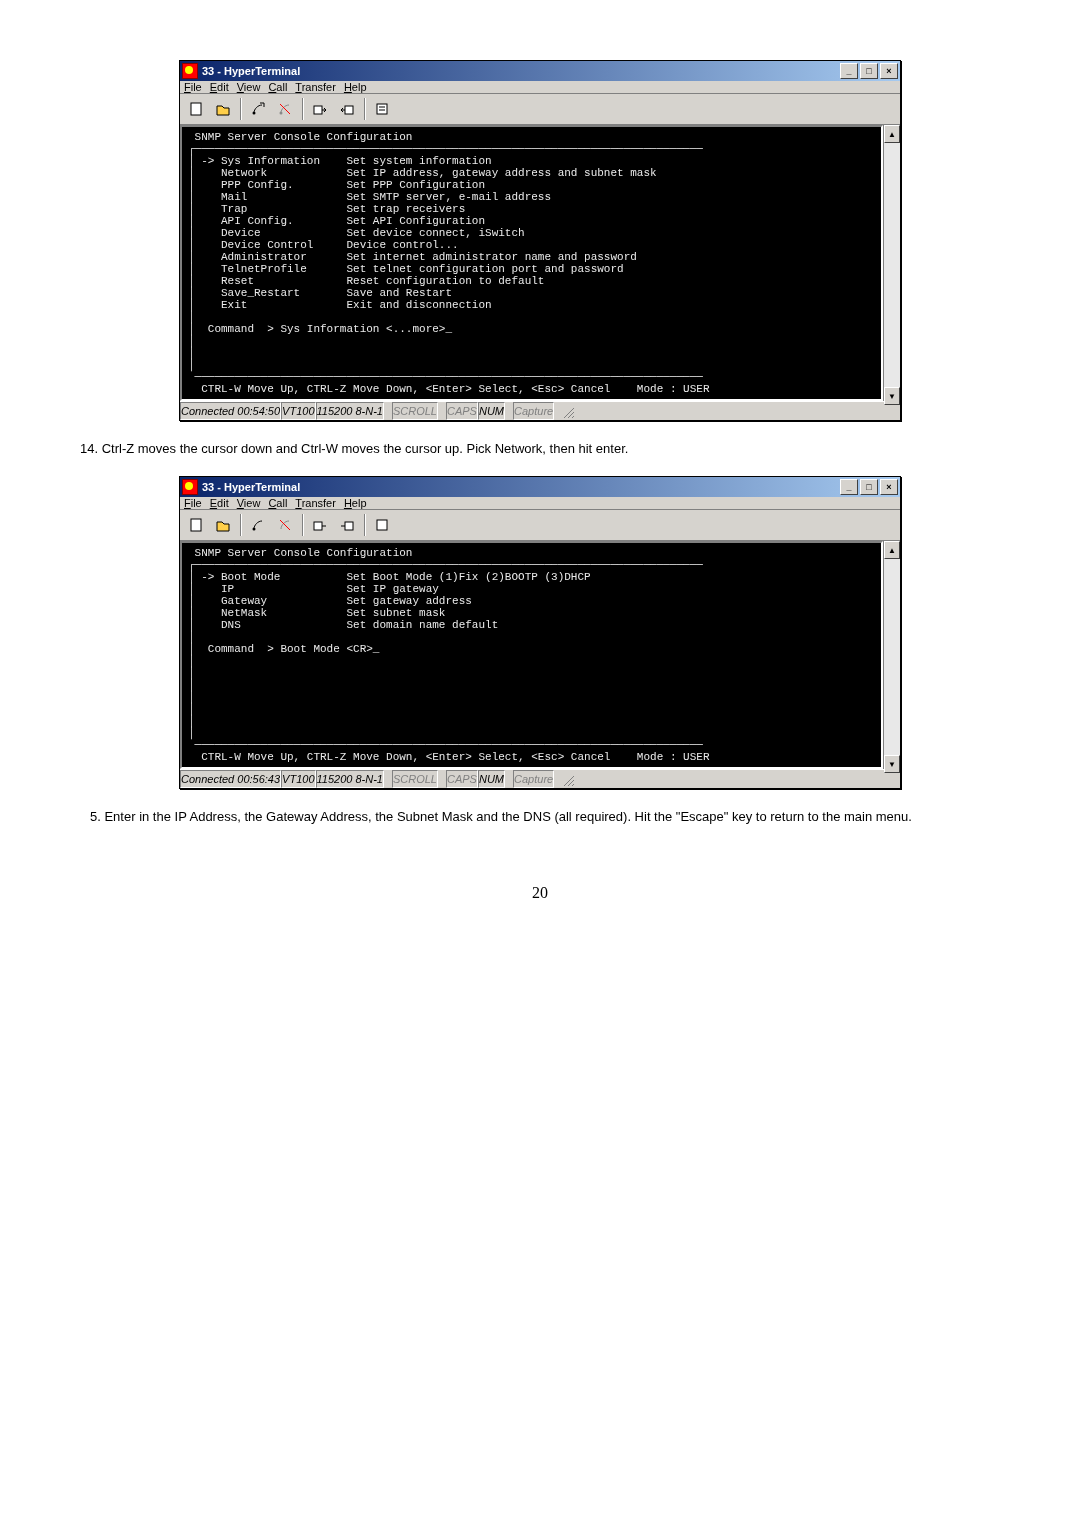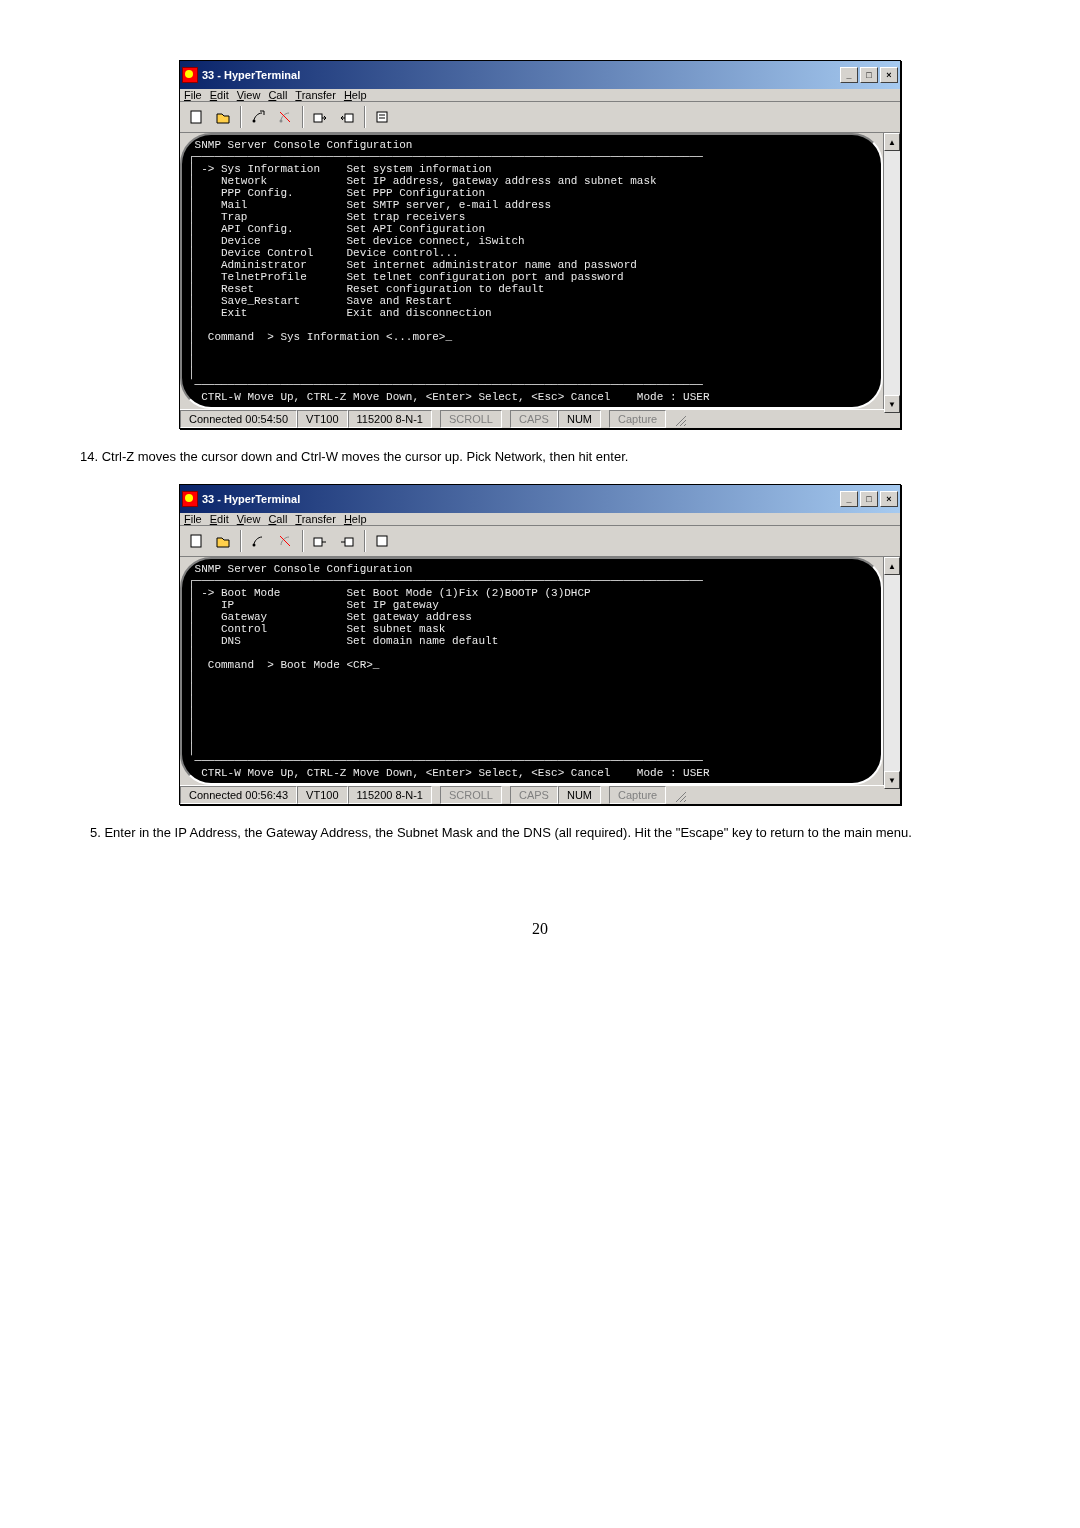--- a/index.html
+++ b/index.html
@@ -13,21 +13,21 @@
     box-sizing: border-box;
   }
   .win {
     width: 720px;
     margin: 20px auto 20px auto;
     border: 1px solid #000;
     background: #d6d3ce;
     box-shadow: 1px 1px 0 #000;
   }
   .titlebar {
-    height: 28px;
+    height: 20px;
     background: linear-gradient(to right, #0a246a, #a6caf0);
     color: #fff;
     display: flex;
     align-items: center;
     font-family: Tahoma, sans-serif;
     font-size: 11px;
     padding: 0 2px;
   }
   .titlebar .icon {
     width: 14px; height: 14px;
@@ -82,51 +82,52 @@
     white-space: pre;
     min-height: 180px;
     border: 2px solid #808080;
     border-right-color:#fff; border-bottom-color:#fff;
     box-shadow: inset 1px 1px 0 #000;
   }
   .scrollbar {
     width:16px; background:#d6d3ce; border-left:1px solid #808080;
   }
   .scrollarea { display:flex; }
-  .scrollarea .terminal { flex:1;border-radius:31px; }
+  .scrollarea .terminal { flex:1; }
   .scrollbtn {
     height:16px; background:#d6d3ce; border:1px solid #fff; border-right-color:#404040; border-bottom-color:#404040;
     display:flex; align-items:center; justify-content:center; font-size:8px; color:#000;
   }
   .scrolltrack { height: calc(100% - 32px); background:#e8e8e8;}
   .statusbar {
     display:flex;
     font-family: Tahoma, sans-serif;
     font-size: 11px;
     background:#d6d3ce;
     border-top: 1px solid #fff;
   }
   .statusbar .cell {
     border:1px solid #808080; border-right-color:#fff; border-bottom-color:#fff;
-    padding: 2px 8px;
+    padding: 2px 0;
     color:#000;
+    font-style:italic;
   }
   .statusbar .dim { color:#808080;margin-left:8px; }
   .statusbar .grip { width:18px; display:flex; align-items:flex-end; justify-content:flex-end; padding:2px;}
   .body-text {
     font-family: Liberation Sans, sans-serif;
     font-size: 13px;
     margin: 20px 0 10px 0;
   }
   .body-text.indent { padding-left: 20px; text-indent: -20px; margin-left:10px;}
   .page-num {
     text-align:center;
     font-family: "Times New Roman", serif;
     font-size: 16px;
-    margin-top: 80px;
+    margin-top: 60px;
   }
 </style>
 </head>
 <body>
 
 <div class="win">
   <div class="titlebar">
     <span class="icon"></span>
     <span class="title">33 - HyperTerminal</span>
     <div class="btns">
@@ -301,21 +302,21 @@
           <rect x="3" y="3" width="10" height="10" fill="#fff" stroke="#000"></rect>
         </svg>
       </div>
   </div>
   <div class="scrollarea">
     <pre class="terminal"><span> SNMP Server Console Configuration</span>
 <span>┌─────────────────────────────────────────────────────────────────────────────</span>
 <span>│ -&gt; Boot Mode          Set Boot Mode (1)Fix (2)BOOTP (3)DHCP</span>
 <span>│    IP                 Set IP gateway</span>
 <span>│    Gateway            Set gateway address</span>
-<span>│    Control            Set subnet mask</span>
+<span>│    NetMask            Set subnet mask</span>
 <span>│    DNS                Set domain name default</span>
 <span>│</span>
 <span>│  Command  &gt; Boot Mode &lt;CR&gt;_</span>
 <span>│</span>
 <span>│</span>
 <span>│</span>
 <span>│</span>
 <span>│</span>
 <span>│</span>
 <span>│</span>

